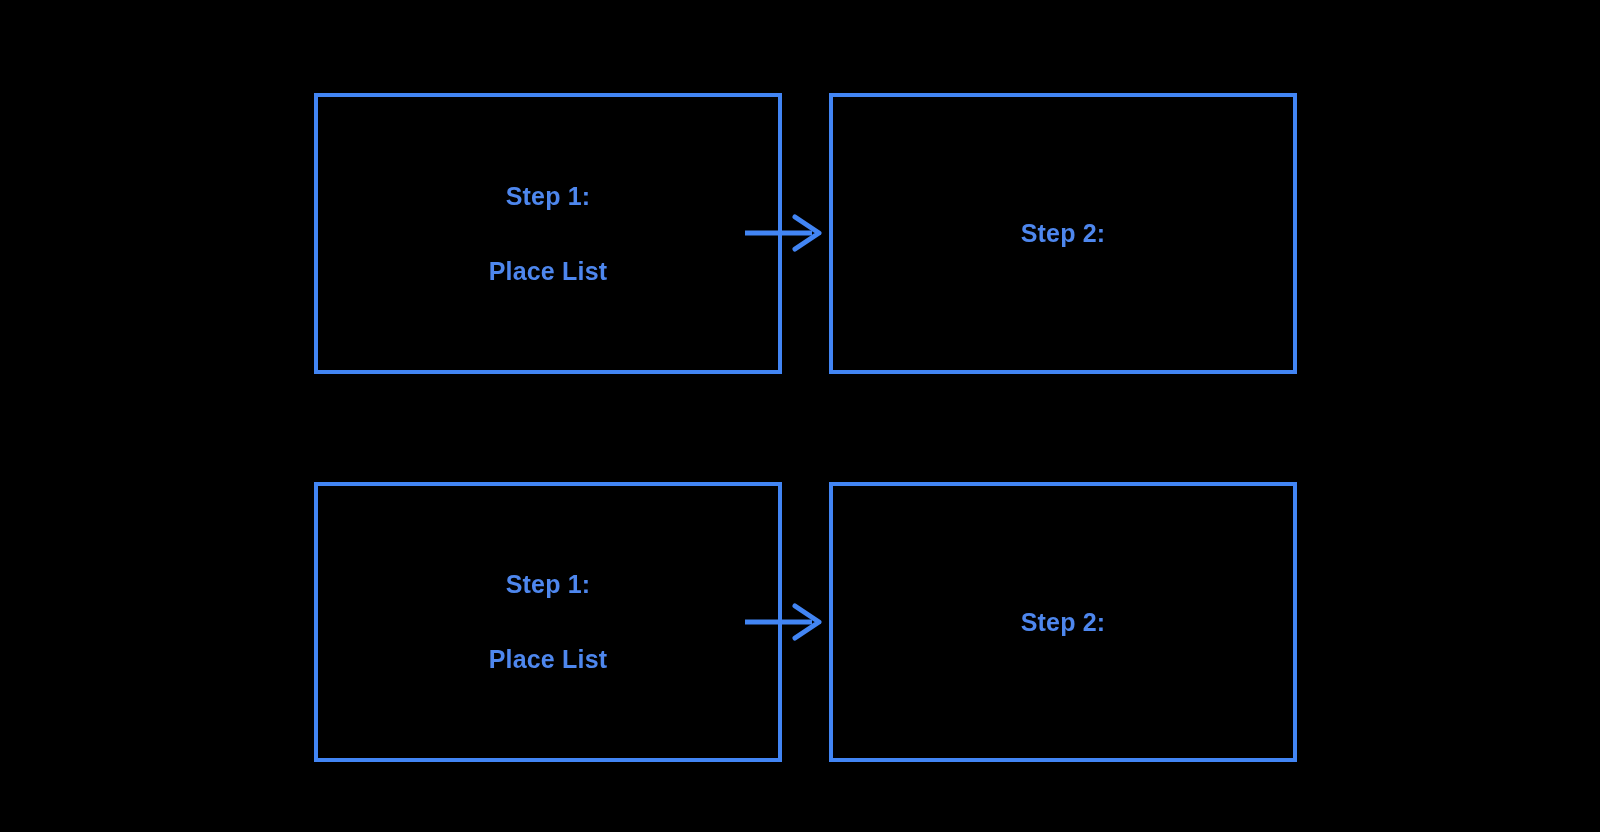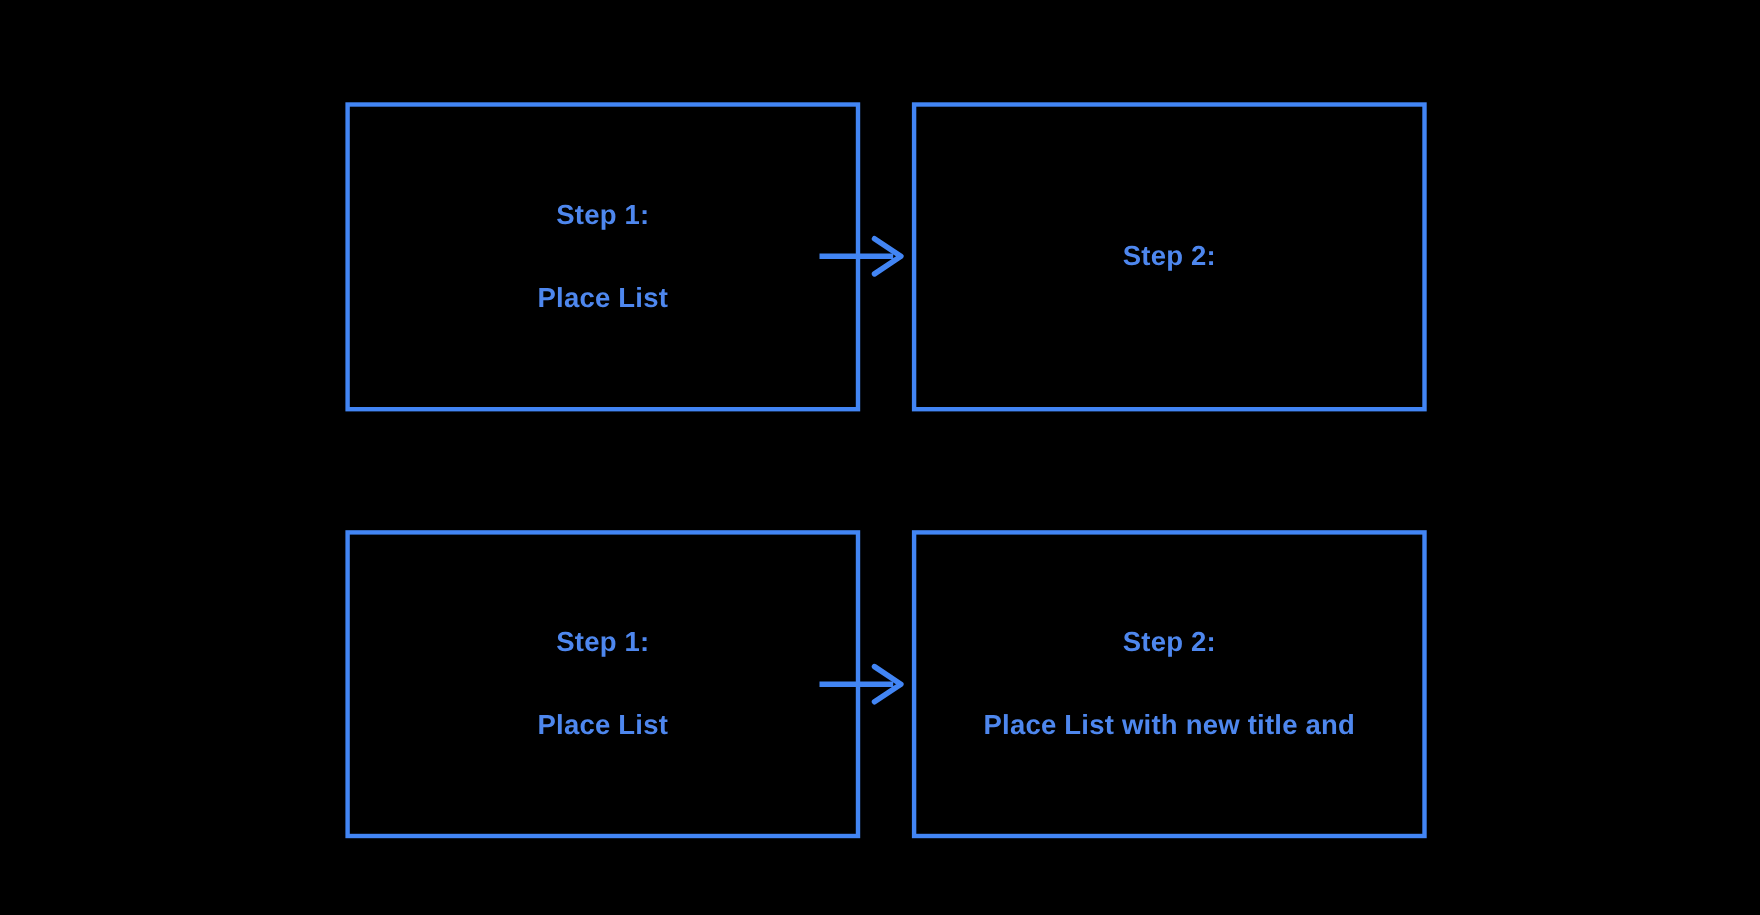--- a/index.html
+++ b/index.html
@@ -79,16 +79,15 @@
 
   <div class="flow-arrow arrow-r2">
     <svg viewBox="0 0 92 60" xmlns="http://www.w3.org/2000/svg" aria-hidden="true">
       <line x1="7" y1="30" x2="74" y2="30" stroke="#4285F4" stroke-width="5"></line>
       <polyline points="57,14 81,30 57,46" fill="none" stroke="#4285F4" stroke-width="5" stroke-linecap="round" stroke-linejoin="round"></polyline>
     </svg>
   </div>
 
   <div class="flow-box box-r2 box-c2">
     <div class="line">Step 2:</div>
-    <div class="line">Place List with new title and</div>
   </div>
 
 </div>
 
 </body></html>

